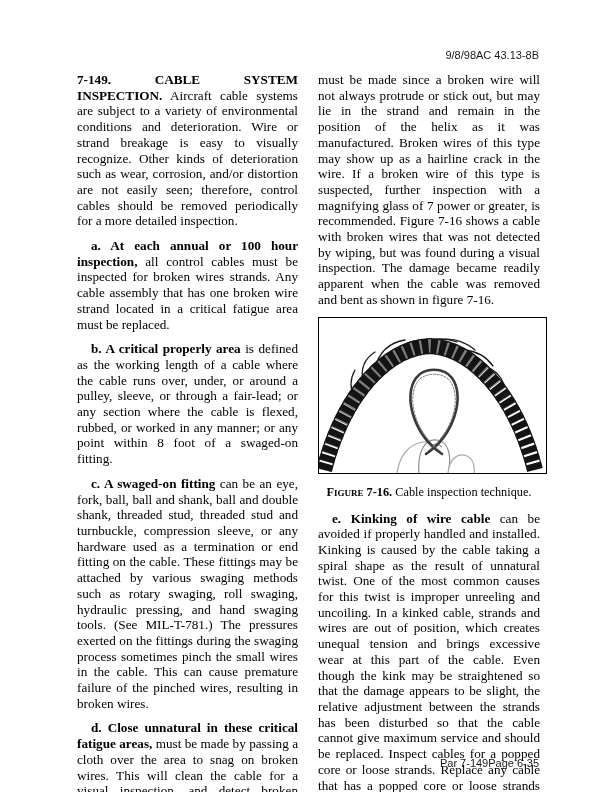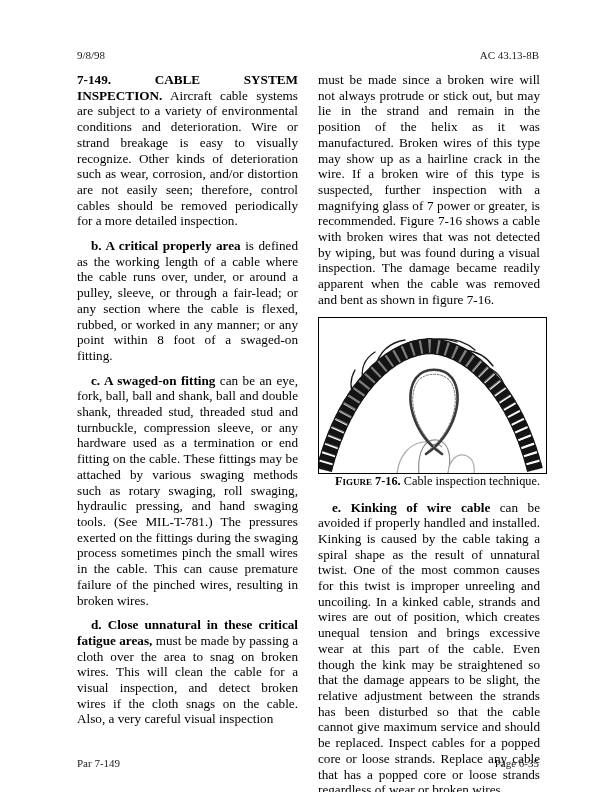--- a/index.html
+++ b/index.html
@@ -9,22 +9,22 @@
     position: relative;
     font-family: "Liberation Serif", serif;
     color: #000;
     overflow: hidden;
   }
   .page { position: absolute; inset: 0; background: #fff; }
 
   .running-head, .running-foot {
     position: absolute;
     left: 77px; width: 462px;
-    display: flex; justify-content: space-between;
-    font-family: Liberation Serif, serif;
+    display: flex; justify-content: flex-end;
+    font-family: Liberation Sans, sans-serif;
     font-size: 11px; color: #1a1a1a;
   }
   .running-head { top: 49px; }
   .running-foot { top: 757px; }
 
   .col {
     position: absolute; top: 72px;
     font-size: 13.2px; line-height: 15.7px;
     text-align: justify;
     hyphens: auto; -webkit-hyphens: auto;
@@ -37,38 +37,39 @@
   .lead { font-weight: bold; margin-top: 45px; }
 
   .figure-block { margin-top: 6px; margin-bottom: 12px; }
   .figure-frame {
     width: 229px; height: 157px;
     border: 1px solid #000;
     background: #fff;
     overflow: hidden;
   }
   .figure-caption {
-    margin-top: 0;
+    margin-top: 11px;
     font-size: 12.3px; line-height: 14px;
-    text-align: right; text-indent: 0;
+    text-align: center; text-indent: 0;
   }
   .figure-caption .cap-label { font-weight: bold; font-variant: small-caps; }
 </style>
 </head>
 <body>
 
 <div class="page">
 
   <div class="running-head">
     <span>9/8/98</span>
     <span>AC 43.13-8B</span>
   </div>
 
   <div class="col col-left">
     <p class="para"><b class="lead">7-149.  CABLE SYSTEM INSPECTION.</b> <span>Aircraft cable systems are subject to a variety of environmental conditions and deterioration. Wire or strand breakage is easy to visually recognize. Other kinds of deterioration such as wear, corrosion, and/or distortion are not easily seen; therefore, control cables should be removed periodically for a more detailed inspection.</span></p>
+    <p class="para indent"><b class="lead">a.  At each annual or 100 hour inspection,</b> <span>all control cables must be inspected for broken wires strands. Any cable assembly that has one broken wire strand located in a critical fatigue area must be replaced.</span></p>
     <p class="para indent"><b class="lead">b.  A critical properly area</b> <span>is defined as the working length of a cable where the cable runs over, under, or around a pulley, sleeve, or through a fair-lead; or any section where the cable is flexed, rubbed, or worked in any manner; or any point within 8 foot of a swaged-on fitting.</span></p>
     <p class="para indent"><b class="lead">c.  A swaged-on fitting</b> <span>can be an eye, fork, ball, ball and shank, ball and double shank, threaded stud, threaded stud and turnbuckle, compression sleeve, or any hardware used as a termination or end fitting on the cable. These fittings may be attached by various swaging methods such as rotary swaging, roll swaging, hydraulic pressing, and hand swaging tools. (See MIL-T-781.) The pressures exerted on the fittings during the swaging process sometimes pinch the small wires in the cable. This can cause premature failure of the pinched wires, resulting in broken wires.</span></p>
     <p class="para indent"><b class="lead">d.  Close unnatural in these critical fatigue areas,</b> <span>must be made by passing a cloth over the area to snag on broken wires. This will clean the cable for a visual inspection, and detect broken wires if the cloth snags on the cable. Also, a very careful visual inspection</span></p>
   </div>
 
   <div class="col col-right">
     <p class="para"><span>must be made since a broken wire will not always protrude or stick out, but may lie in the strand and remain in the position of the helix as it was manufactured. Broken wires of this type may show up as a hairline crack in the wire. If a broken wire of this type is suspected, further inspection with a magnifying glass of 7 power or greater, is recommended. Figure 7-16 shows a cable with broken wires that was not detected by wiping, but was found during a visual inspection. The damage became readily apparent when the cable was removed and bent as shown in figure 7-16.</span></p>
 
     <div class="figure-block">
       <div class="figure-frame">

